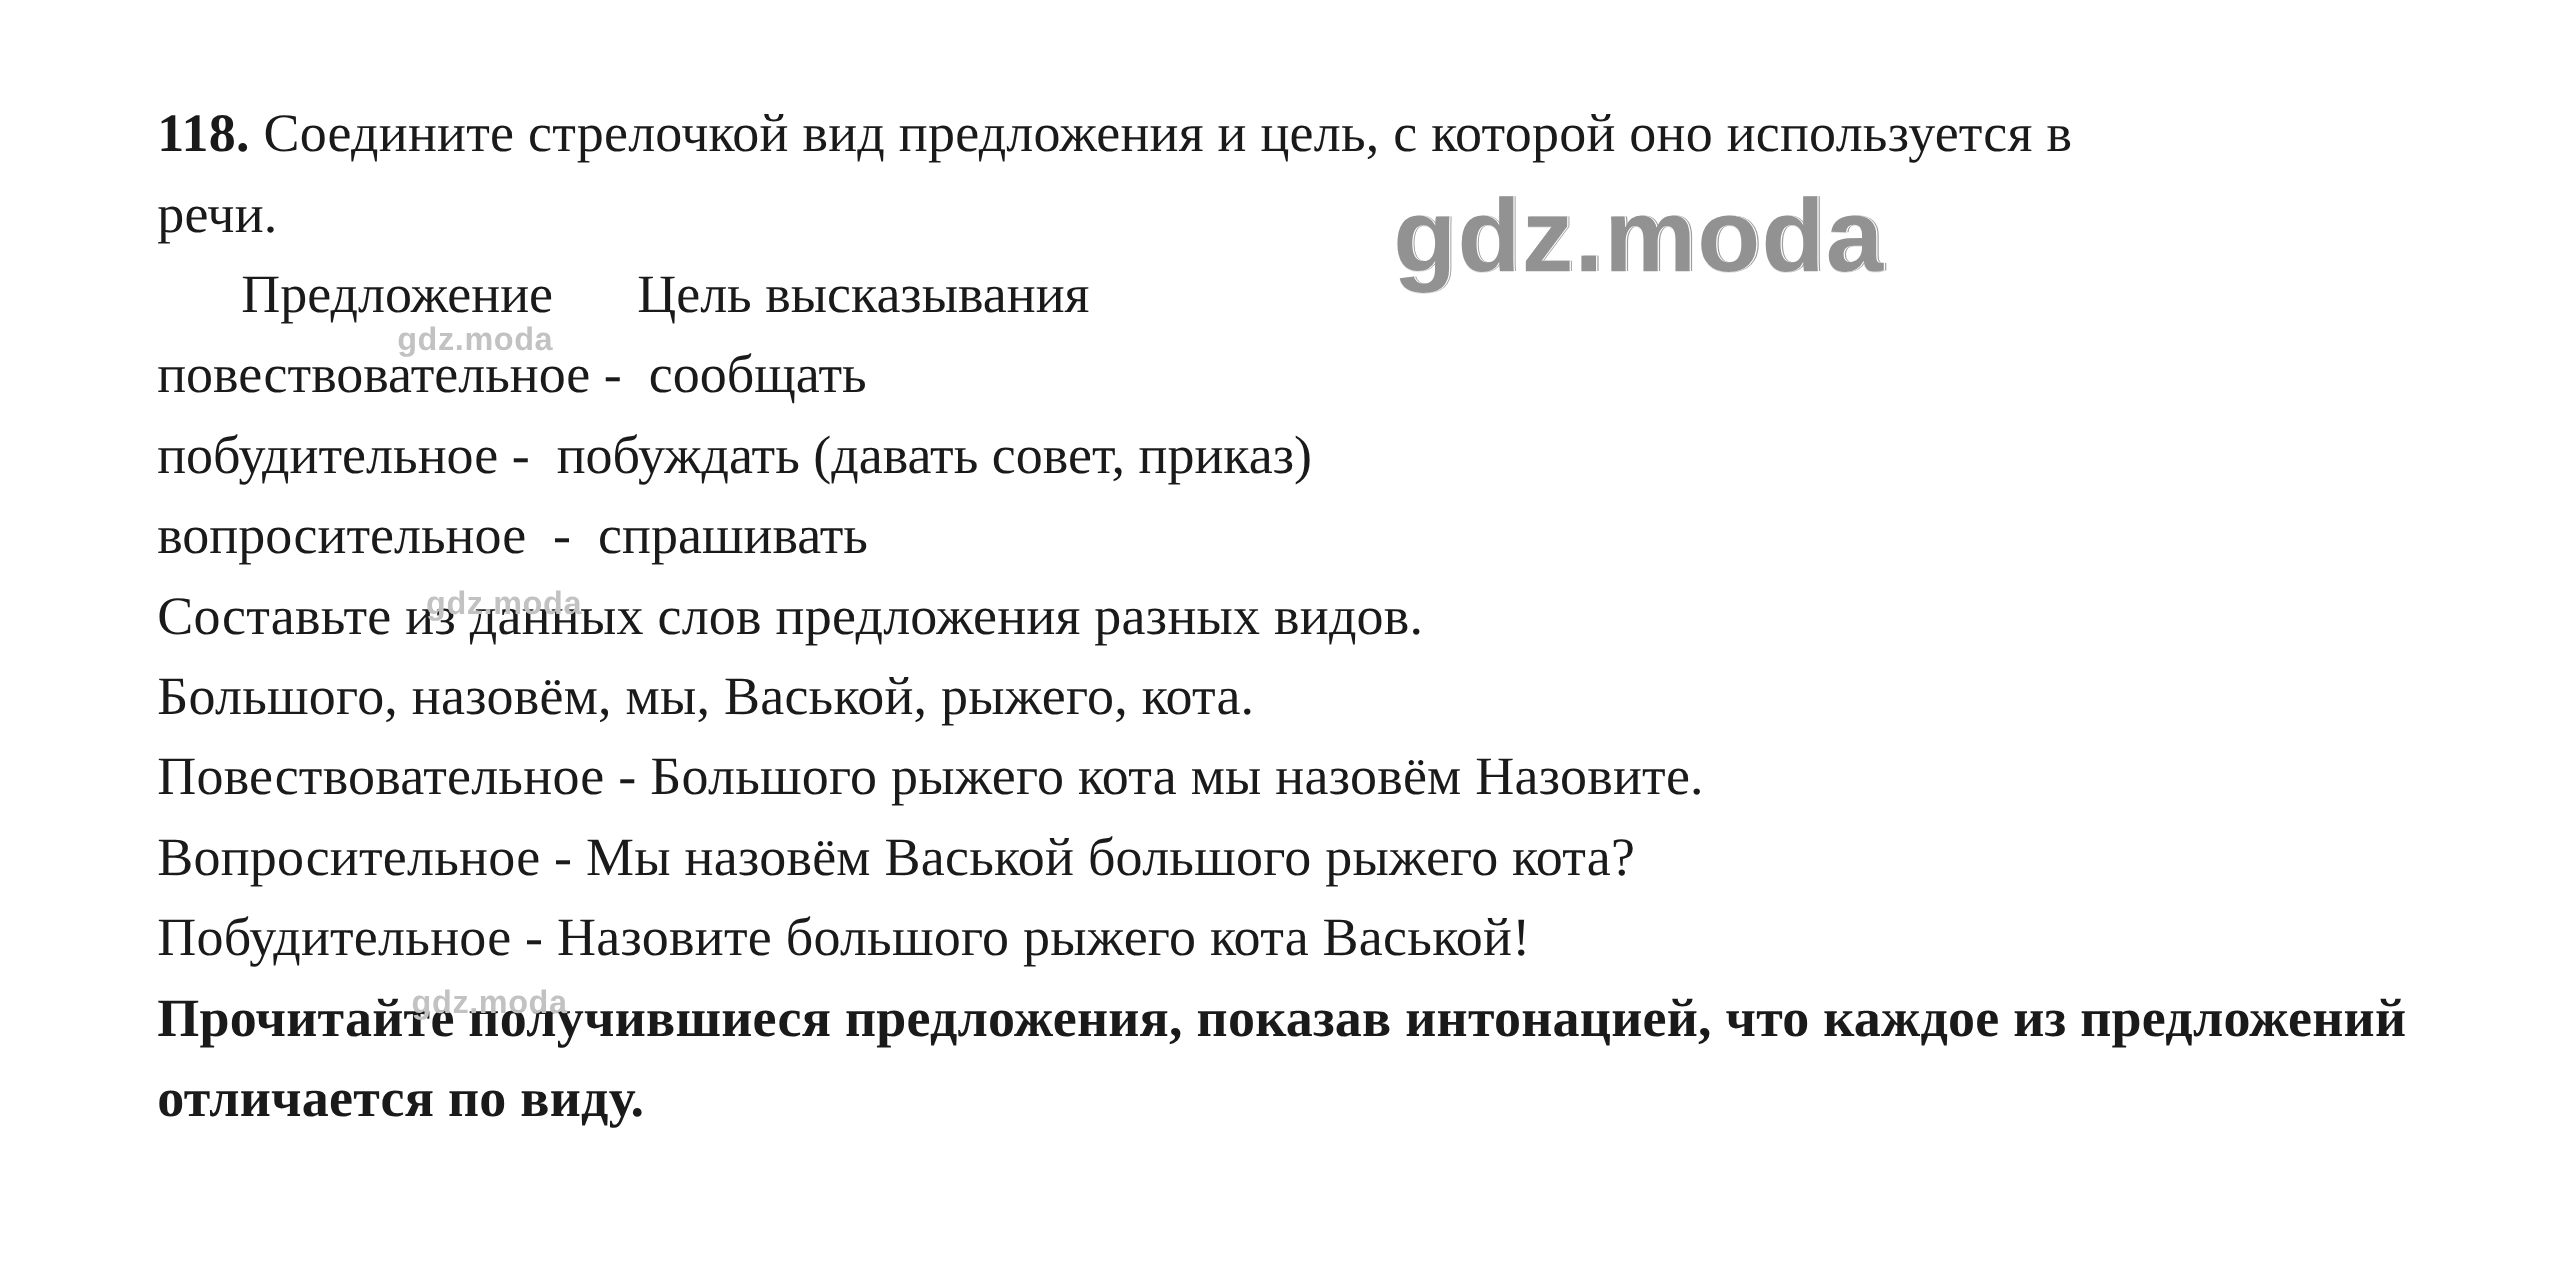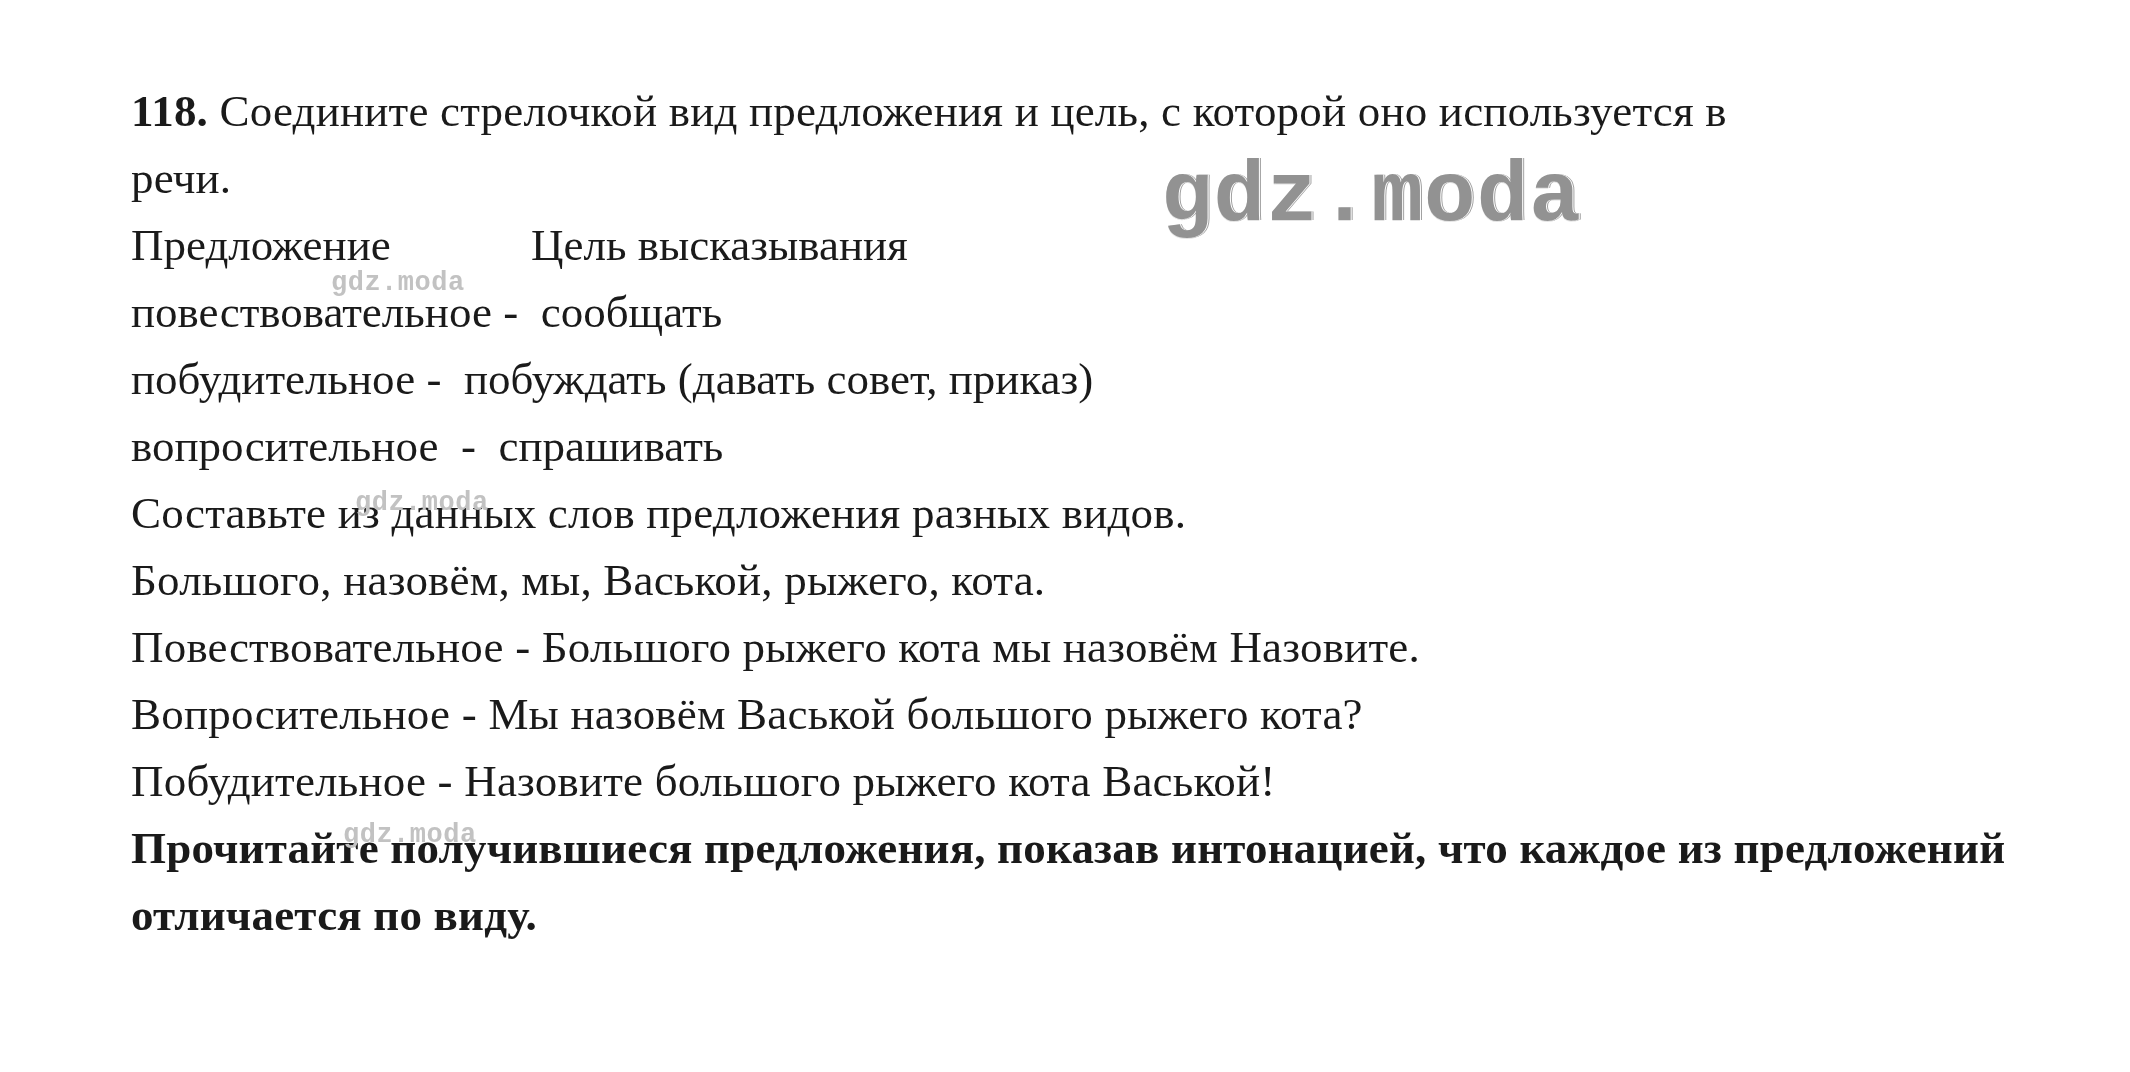--- a/index.html
+++ b/index.html
@@ -50,26 +50,27 @@
   }
   .cols {
     display: block;
     font-size: 45px;
     line-height: 67px;
     white-space: pre;
   }
   .col-a {
     display: inline-block;
     width: 400px;
+    text-align: center;
   }
   
   .wm {
     position: absolute;
     color: #b9b9b9;
-    font-family: Liberation Mono, monospace;
+    font-family: Liberation Sans, sans-serif;
     pointer-events: none;
     user-select: none;
     white-space: nowrap;
   }
   .wm-big {
     left: 1148px;
     top: 148px;
     font-size: 86px;
     font-weight: bold;
     color: #8d8d8d;

